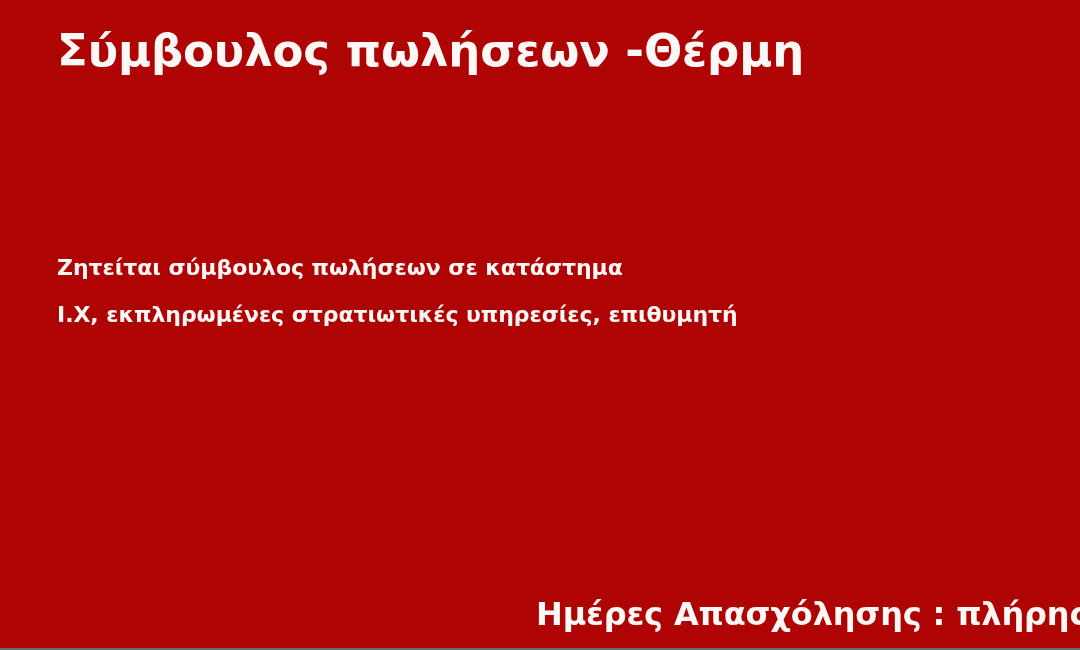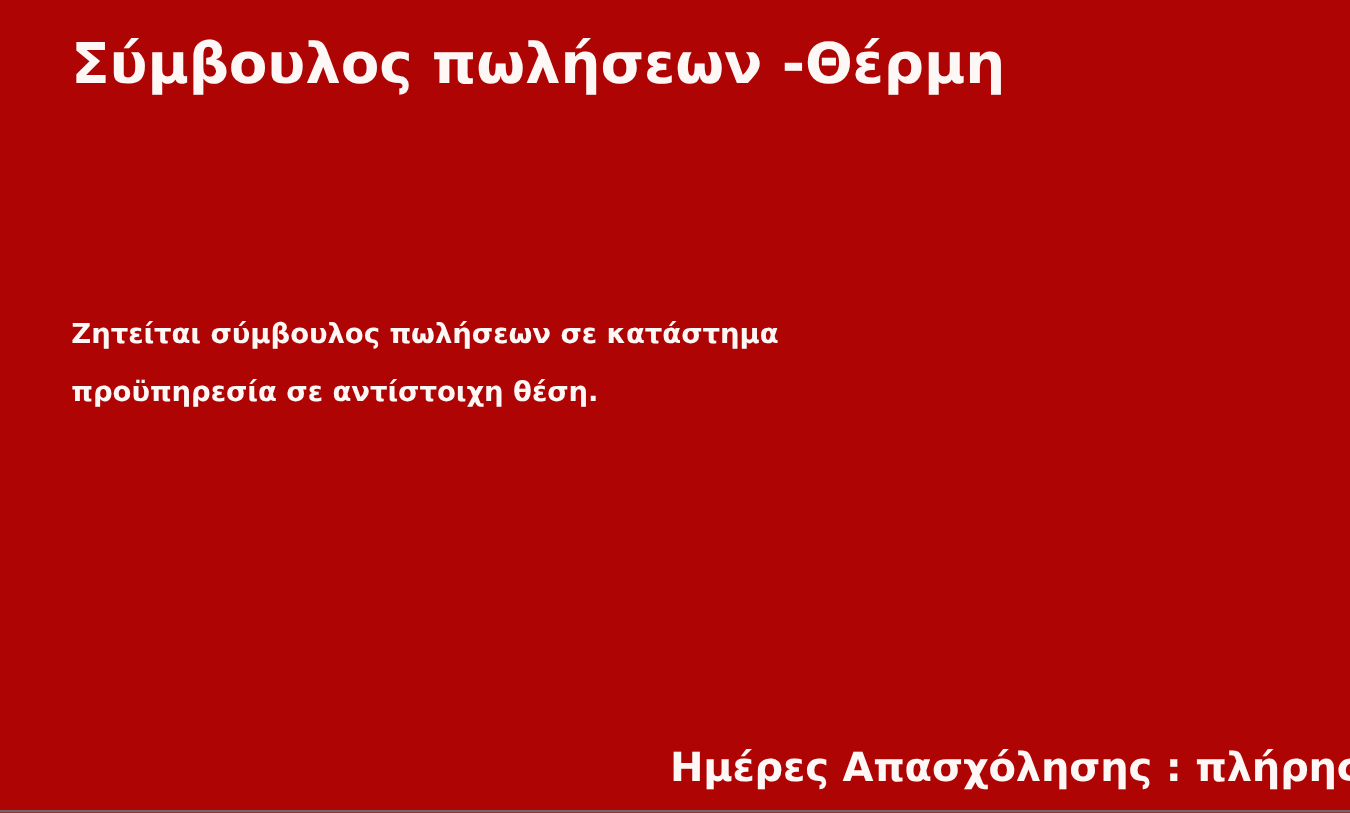--- a/index.html
+++ b/index.html
@@ -100,21 +100,21 @@
 </style>
 </head>
 <body>
 
 <div id="poster" style="background: rgb(175, 4, 4); color: rgb(253, 247, 246);">
 
   <h1 id="title">Σύμβουλος πωλήσεων -Θέρμη</h1>
 
   <div id="body-block">
     <div class="body-line">Ζητείται σύμβουλος πωλήσεων σε κατάστημα</div>
-    <div class="body-line">προϋπηρεσία σε αντίστοιχη θέση.</div>
+    <div class="body-line">Ι.Χ, εκπληρωμένες στρατιωτικές υπηρεσίες, επιθυμητή</div>
   </div>
 
   <div id="footer-row">
 
 
     <div id="days-group">
       <span id="days-text">Ημέρες Απασχόλησης : πλήρης</span>
     </div>
 
   </div>

